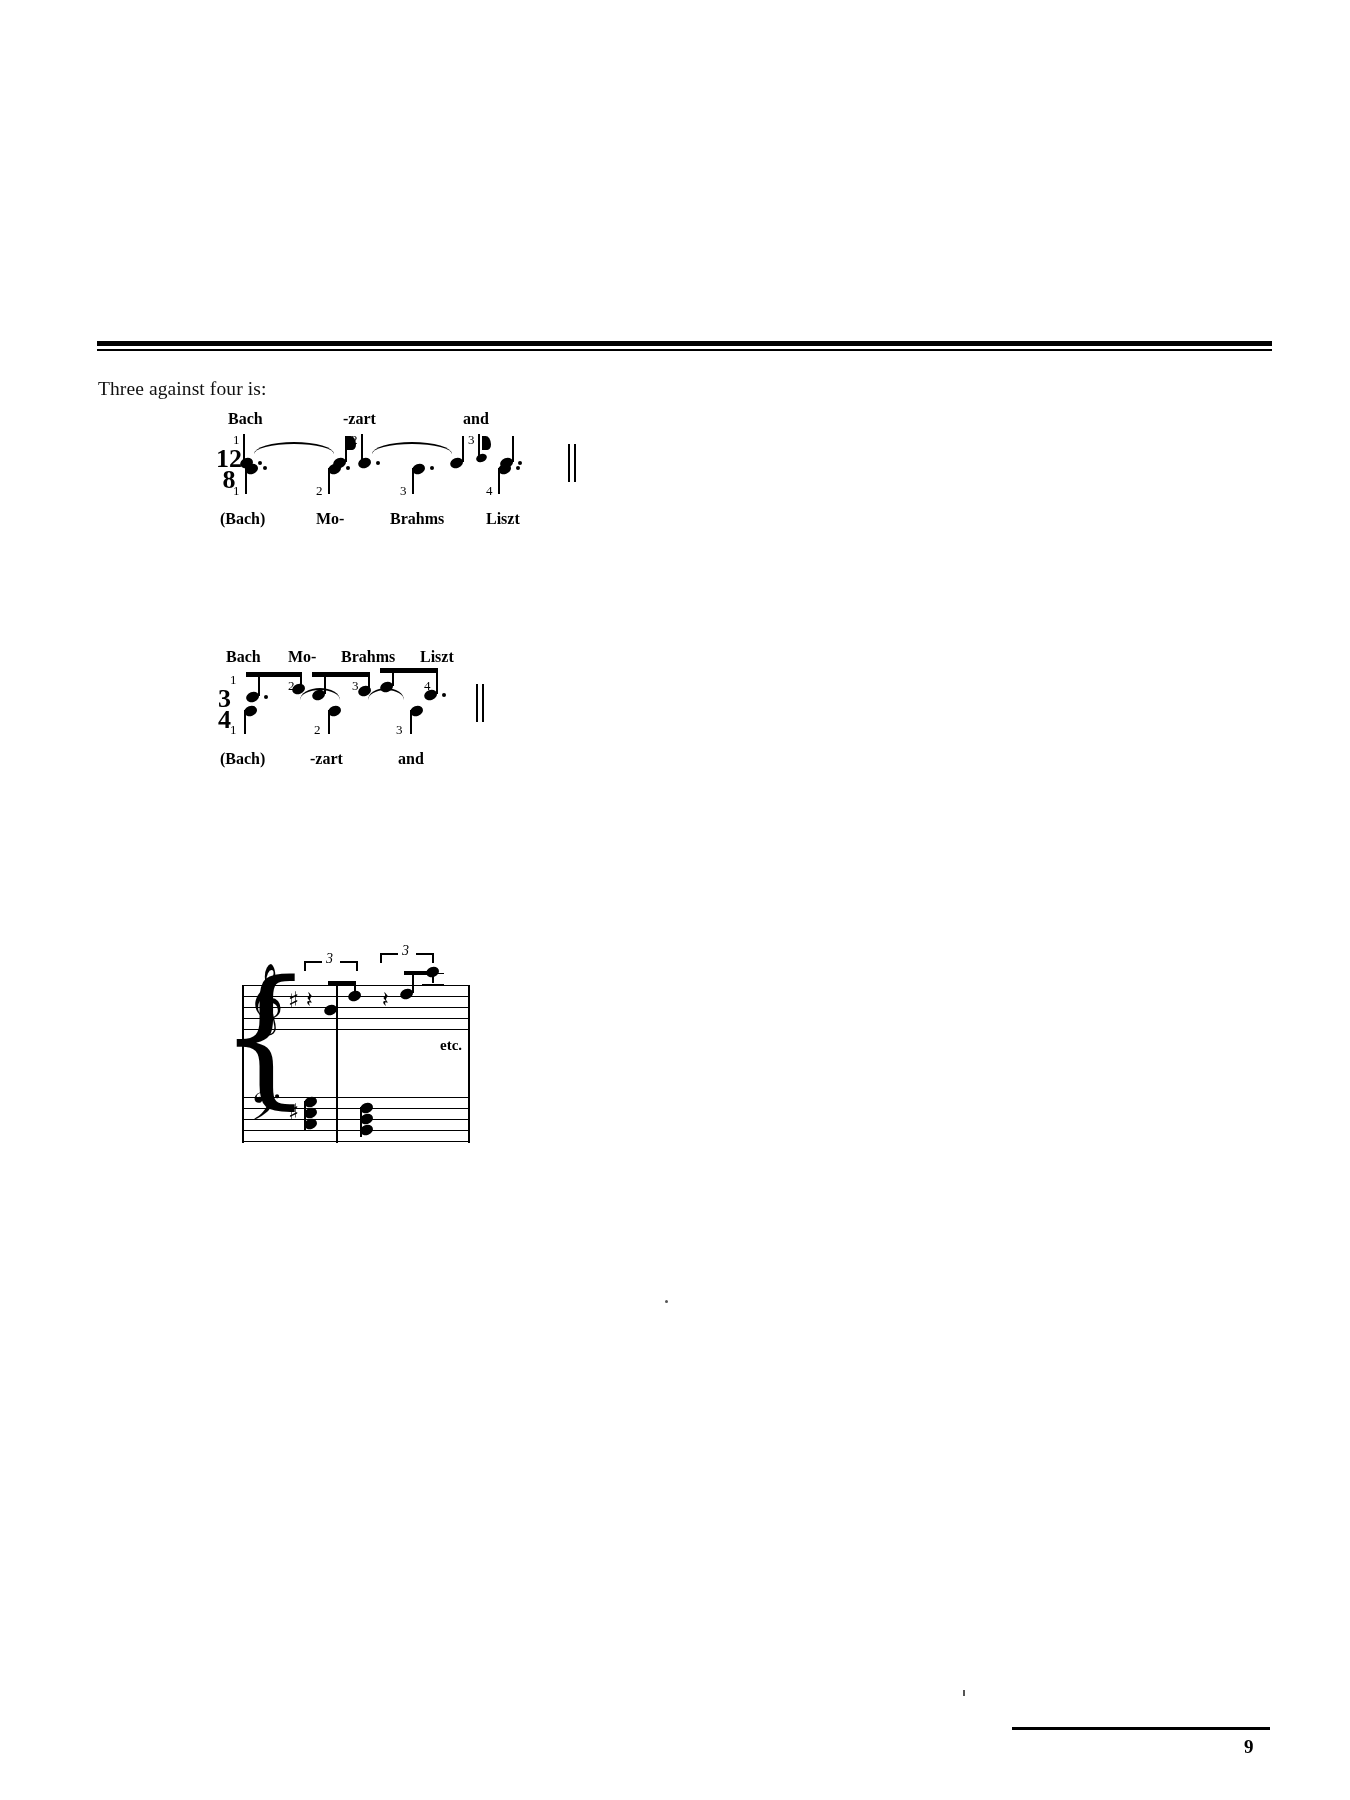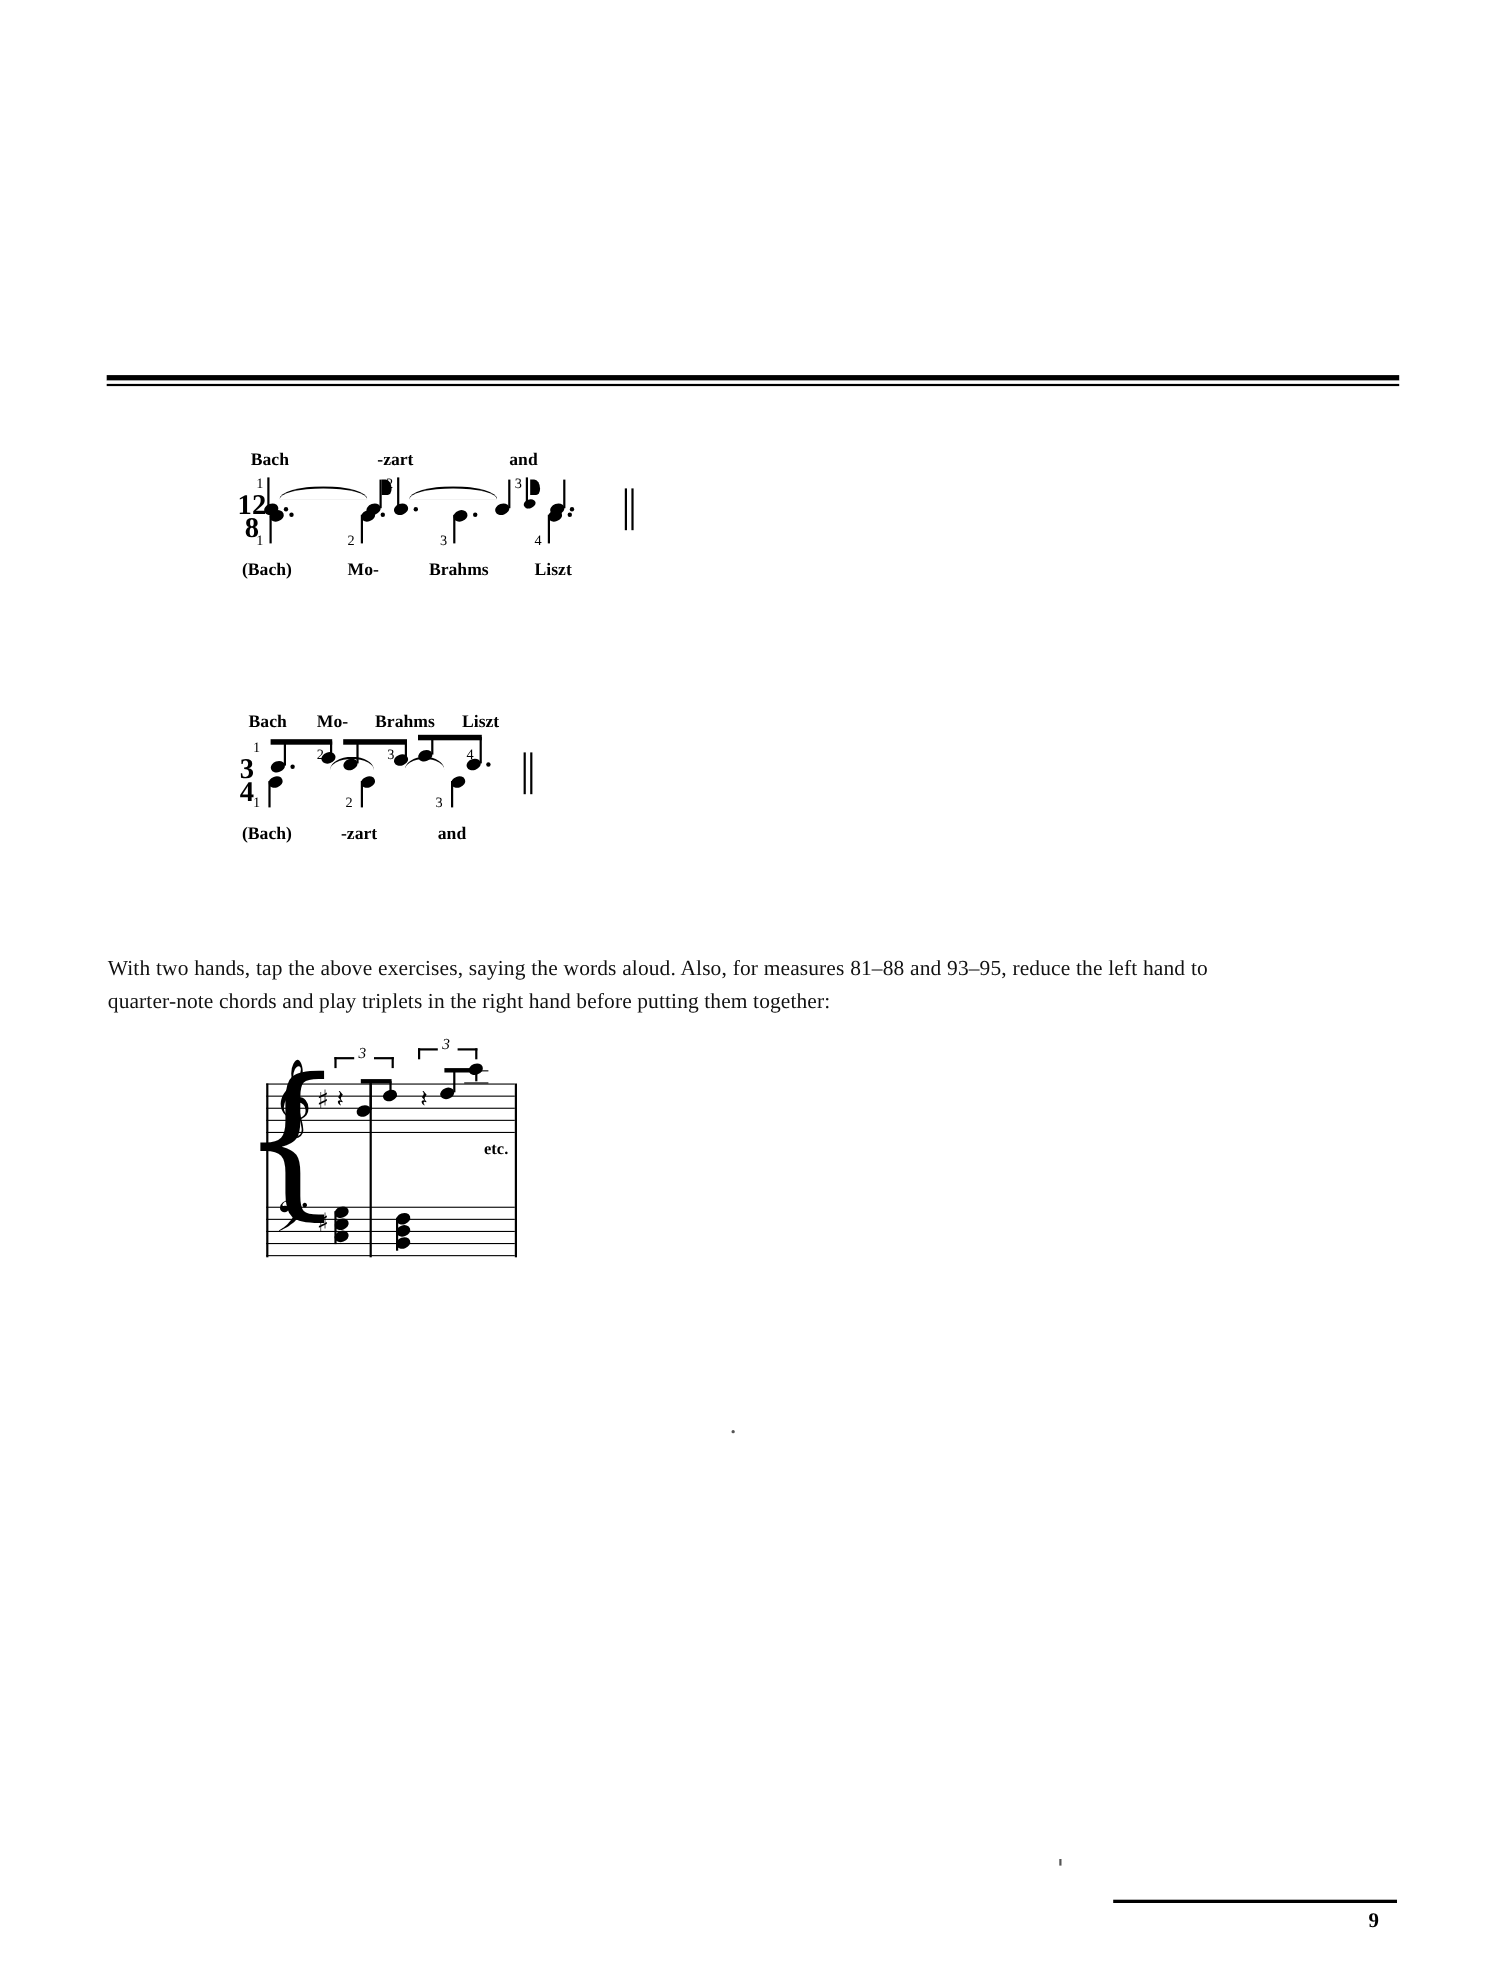--- a/index.html
+++ b/index.html
@@ -199,20 +199,21 @@
 <body>
 
 <div class="page">
 
   <div class="top-rule">
     <div class="thick"></div>
     <div class="gap"></div>
     <div class="thin"></div>
   </div>
 
+  <div class="para" id="para-three-against-four">Three against four is:</div>
 
   <div class="music-block" id="music-example-1">
 
     <div class="timesig" style="left:-12px; top:28px;">
       <div>12</div>
       <div>8</div>
     </div>
 
     <div class="lyric" style="left:0px; top:-10px;">Bach</div>
     <div class="lyric" style="left:115px; top:-10px;">-zart</div>
@@ -343,21 +344,20 @@
     <div class="lyric" style="left:-8px; top:90px;">(Bach)</div>
     <div class="lyric" style="left:82px; top:90px;">-zart</div>
     <div class="lyric" style="left:170px; top:90px;">and</div>
 
     <div class="barline-double" style="left:248px; top:24px; width:10px; height:38px;">
       <i style="left:0;"></i>
       <i style="left:6px;"></i>
     </div>
   </div>
 
-  <div class="para" id="para-instructions">With two hands, tap the above exercises, saying the words aloud.  Also, for measures 81–88 and 93–95, reduce the left hand to quarter-note chords and play triplets in the right hand before putting them together:</div>
 
   <div class="music-block" id="music-example-3">
 
     <div class="brace" style="left:-22px; top:-14px;">{</div>
 
     <div class="stavebar" style="left:2px; top:10px; height:158px;"></div>
 
     <div class="stavebar" style="left:228px; top:10px; height:158px;"></div>
 
     <div class="stavebar" style="left:96px; top:10px; height:158px;"></div>

